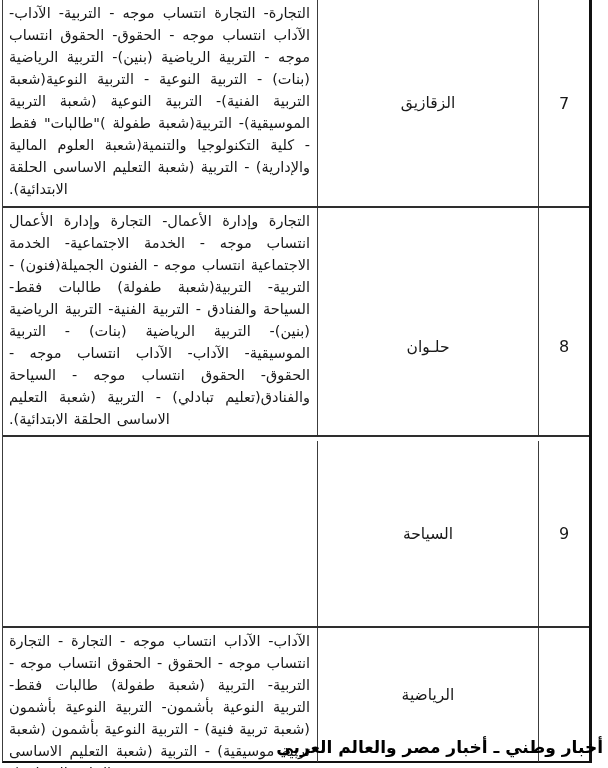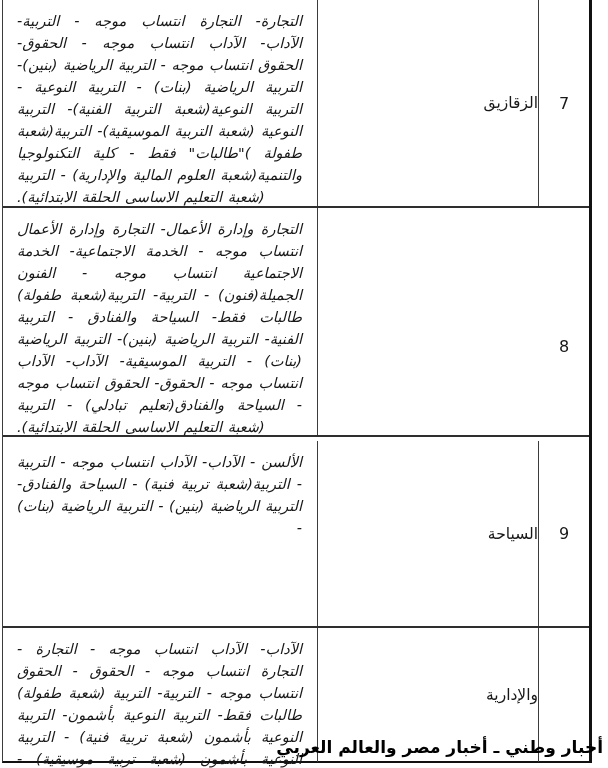--- a/index.html
+++ b/index.html
@@ -19,25 +19,25 @@
   .row-8{top:208px;height:229px;}
   .row-9{top:441px;height:187px;}
   .row-10{top:628px;height:134px;}
   
   .cell-fac{
     position:absolute;left:0;top:0;bottom:0;width:315px;box-sizing:border-box;
     border-right:1px solid #3c3c3c;padding:2px 7px 2px 6px;
     direction:rtl;unicode-bidi:embed;text-align:justify;text-align-last:left;
     font-size:14.5px;line-height:22px;word-spacing:1px;color:#181818;
   }
-  .cell-fac .para{margin:8px;text-align:justify;text-align-last:left;font-style:italic;}
+  .cell-fac .para{margin:0;text-align:justify;text-align-last:left;}
   .cell-fac .para.end-right{text-align-last:right;}
   .cell-name{
     position:absolute;left:315px;top:0;bottom:0;width:221px;box-sizing:border-box;
-    border-right:1px solid #3c3c3c;display:flex;align-items:center;
+    border-right:1px solid #3c3c3c;display:flex;align-items:center;justify-content:center;
     direction:rtl;font-size:15.5px;color:#181818;
   }
   .cell-num{
     position:absolute;left:536px;right:0;top:0;bottom:0;box-sizing:border-box;
     display:flex;align-items:center;justify-content:center;font-size:16px;color:#181818;
   }
   
   .row-8 .cell-name,.row-8 .cell-num{padding-top:50px;}
   
   .watermark{
@@ -62,43 +62,45 @@
       </div>
       <div class="cell-num">
         <span>7</span>
       </div>
     </div>
 
     <div class="t-row row-8">
       <div class="cell-fac">
         <p class="para">التجارة وإدارة الأعمال- التجارة وإدارة الأعمال انتساب موجه - الخدمة الاجتماعية- الخدمة الاجتماعية انتساب موجه - الفنون الجميلة(فنون) - التربية- التربية(شعبة طفولة) طالبات فقط- السياحة والفنادق - التربية الفنية- التربية الرياضية (بنين)- التربية الرياضية (بنات) - التربية الموسيقية- الآداب- الآداب انتساب موجه - الحقوق- الحقوق انتساب موجه - السياحة والفنادق(تعليم تبادلي) - التربية (شعبة التعليم الاساسى الحلقة الابتدائية).</p>
       </div>
+      <div class="cell-name">
+        <span>حلـوان</span>
+      </div>
       <div class="cell-num">
         <span>8</span>
       </div>
     </div>
 
     <div class="t-row row-9">
       <div class="cell-fac">
-        <p class="para end-right">الألسن - الآداب- الآداب انتساب موجه - التربية - التربية(شعبة تربية فنية) - السياحة والفنادق- التربية الرياضية (بنين) - التربية الرياضية (بنات) -</p>
       </div>
       <div class="cell-name">
         <span>السياحة</span>
       </div>
       <div class="cell-num">
         <span>9</span>
       </div>
     </div>
 
     <div class="t-row row-10 last">
       <div class="cell-fac">
         <p class="para">الآداب- الآداب انتساب موجه - التجارة - التجارة انتساب موجه - الحقوق - الحقوق انتساب موجه - التربية- التربية (شعبة طفولة) طالبات فقط- التربية النوعية بأشمون- التربية النوعية بأشمون (شعبة تربية فنية) - التربية النوعية بأشمون (شعبة تربية موسيقية) - التربية (شعبة التعليم الاساسى الحلقة الابتدائية).</p>
       </div>
       <div class="cell-name">
-        <span>والإدارية</span>
+        <span>الرياضية</span>
       </div>
     </div>
 
   </div>
 
   <div class="watermark">أخبار وطني ـ أخبار مصر والعالم العربي</div>
 
 </div>
 
 </body></html>

